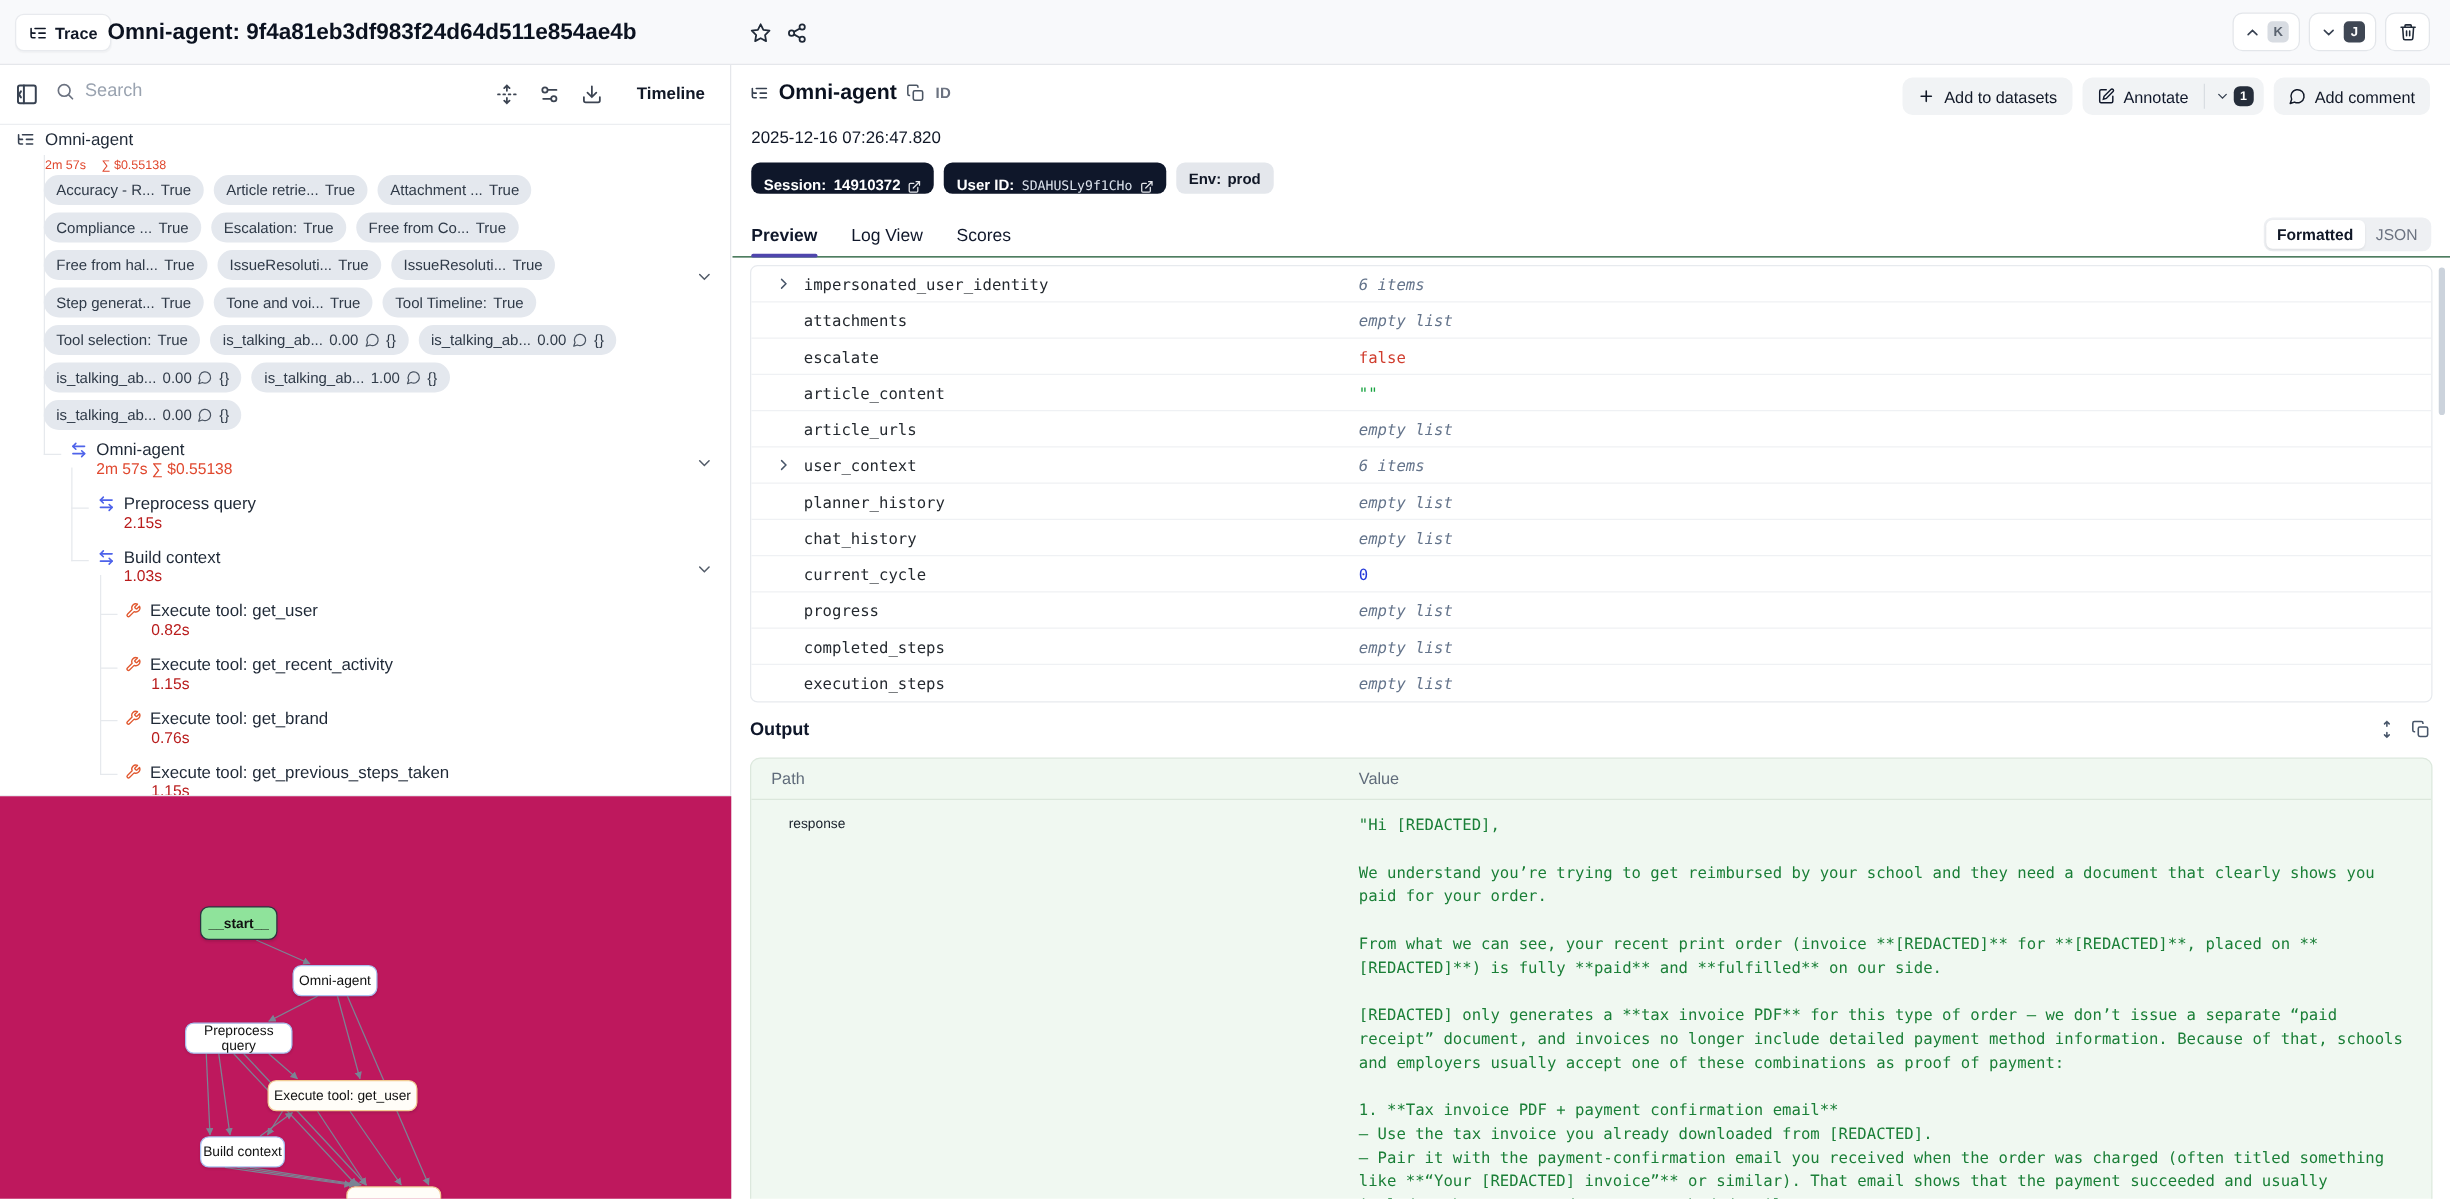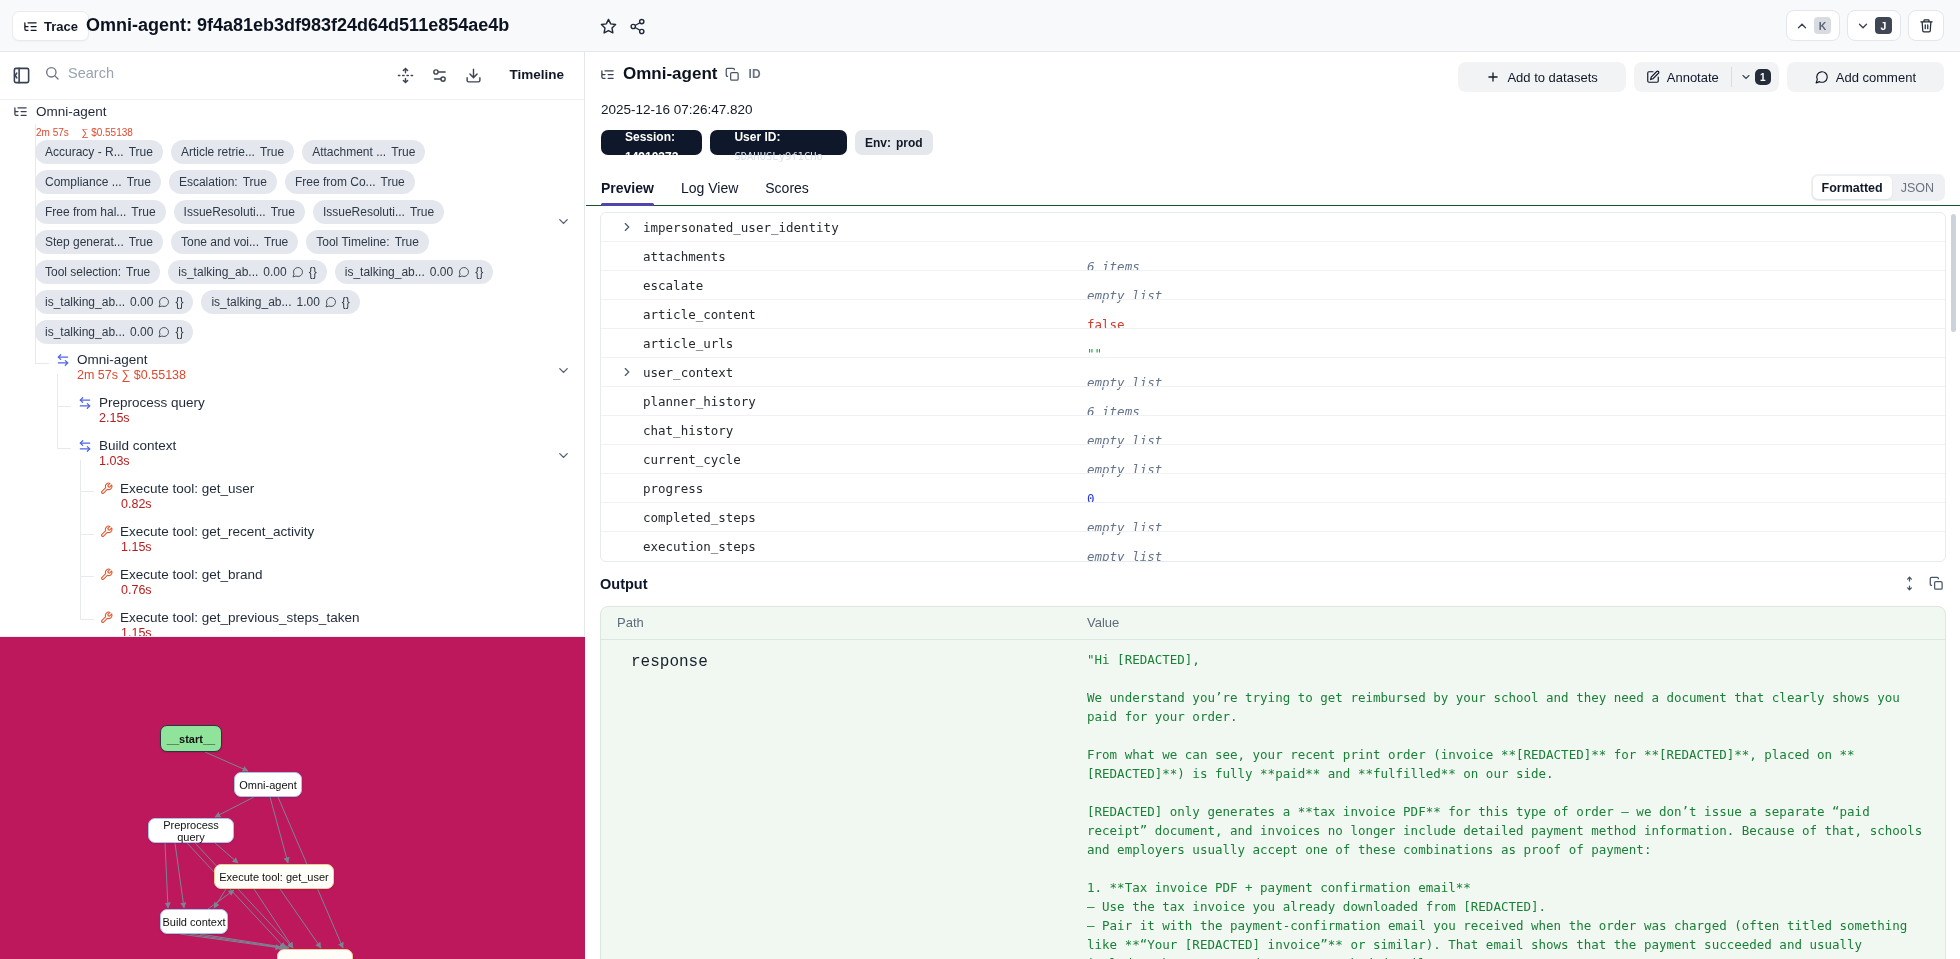--- a/index.html
+++ b/index.html
@@ -68,32 +68,32 @@
 
   
   .main { position:absolute; left:586px; top:52px; width:1374px; height:907px; background:#fff; }
   .main-head { position:relative; height:118px; }
   .mh-title-row { position:absolute; left:14px; top:12px; display:flex; align-items:center; gap:8px; }
   .mh-title { font-size:17px; font-weight:bold; color:#0b1220; }
   .mh-id { font-size:12px; font-weight:bold; color:#6b7280; letter-spacing:.3px; }
   .mh-ico { width:15px; height:15px; color:#4b5563; cursor:pointer; }
   .mh-actions { position:absolute; right:16px; top:10px; display:flex; gap:8px; align-items:center; }
   .act-btn { height:30px; background:#f1f3f5; border-radius:8px; display:flex; align-items:center;
-    gap:7px; padding:0 28px; font-size:13px; color:#111827; cursor:pointer; white-space:nowrap; }
+    gap:7px; padding:0 12px; font-size:13px; color:#111827; cursor:pointer; white-space:nowrap; }
   .act-btn svg { width:14px; height:14px; color:#111827; }
   .annotate-group { display:flex; height:30px; background:#f1f3f5; border-radius:8px; align-items:stretch; }
   .ann-main { display:flex; align-items:center; gap:7px; padding:0 12px; font-size:13px; cursor:pointer; }
   .ann-divider { width:1px; background:#d9dde2; margin:5px 0; }
   .ann-more { display:flex; align-items:center; gap:3px; padding:0 8px; cursor:pointer; }
   .ann-count { width:16px; height:16px; background:#252d3a; color:#fff; font-size:10px; font-weight:bold;
     border-radius:5px; display:flex; align-items:center; justify-content:center; }
   .mh-time { position:absolute; left:15px; top:50px; font-size:13.5px; color:#111827; }
   .mh-badges { position:absolute; left:15px; top:78px; display:flex; gap:8px; align-items:center; }
   .pill-dark { height:25px; background:#0f172a; border-radius:7px; color:#fff; display:flex;
-    align-items:flex-start; gap:6px; padding:0 24px; font-size:12px; font-weight:bold; cursor:pointer;flex-direction:column; }
+    align-items:flex-end; gap:6px; padding:0 10px; font-size:12px; font-weight:bold; cursor:pointer; }
   .pill-dark .mono-val { font-family:"DejaVu Sans Mono",monospace; font-weight:normal; font-size:10.5px; color:#dbe2ec; }
   .pill-dark svg { width:11px; height:11px; color:#e5e7eb; }
   .pill-light { height:25px; background:#e4e7ec; border-radius:7px; color:#111827; display:flex;
     align-items:center; gap:5px; padding:0 10px; font-size:12px; }
   .pill-light b { font-weight:bold; }
 
   .tabs-row { position:relative; height:36px; border-bottom:1px solid #14532d; }
   .tabs { position:absolute; left:15px; bottom:0; display:flex; gap:27px; }
   .tab { font-size:14px; color:#0f172a; padding-bottom:9px; cursor:pointer; position:relative; }
   .tab.active { font-weight:bold; }
@@ -104,39 +104,39 @@
   .fmt-opt.active { background:#fff; border-radius:5px; color:#111827; font-weight:bold; box-shadow:0 1px 2px rgba(0,0,0,.08); }
 
   .content { position:relative; height:753px; overflow:hidden; }
 
   .kv-table { position:relative; margin:6px 14px 0 14px; border:1px solid #e7eaee; border-radius:6px; overflow:hidden; }
   .kv-row { position:relative; height:29px; border-bottom:1px solid #eff1f4; font-size:12.5px;
     font-family:"DejaVu Sans Mono",monospace; cursor:default; }
   .kv-row:last-child { border-bottom:none; }
   .kv-chev { position:absolute; left:19px; top:7px; width:14px; height:14px; color:#475569; cursor:pointer; }
   .kv-key { position:absolute; left:42px; top:7px; color:#24292f; }
-  .kv-val { position:absolute; left:486px; top:7px;margin-top:39px; }
+  .kv-val { position:absolute; left:486px; top:7px; }
   .v-meta { color:#64748b; font-style:italic; }
   .v-bool { color:#d03d2e; }
   .v-str  { color:#17a33f; }
   .v-num  { color:#2438d9; }
   .scroll-thumb { position:absolute; right:4px; top:8px; width:5px; height:118px; border-radius:3px; background:#ccd3dc; }
 
   .out-head { position:relative; margin:13px 14px 0 14px; height:22px; }
   .out-title { font-size:14.5px; font-weight:bold; color:#0f172a; }
   .out-icons { position:absolute; right:2px; top:1px; display:flex; gap:12px; }
   .out-icons svg { width:15px; height:15px; color:#475569; cursor:pointer; }
 
   .out-table { margin:9px 14px 14px 14px; background:#f0f8f1; border:1px solid #dce8dd; border-radius:8px; overflow:hidden; }
   .out-cols { position:relative; height:33px; border-bottom:1px solid #dbe7dc; }
   .out-col { position:absolute; top:8px; font-size:13px; color:#5f6b7a; }
   .out-col.c0 { left:16px; } .out-col.c1 { left:486px; }
   .out-row { position:relative; min-height:420px; }
-  .out-path { position:absolute; left:30px; top:13px; font-size:16px; color:#18202b;
-    font-family:Liberation Mono, monospace; }
+  .out-path { position:absolute; left:30px; top:13px; font-size:11px; color:#18202b;
+    font-family:Liberation Sans, sans-serif; }
   .out-val { position:absolute; left:486px; right:18px; top:10px; font-size:12.5px; line-height:19px;
     color:#1a7f37; font-family:"DejaVu Sans Mono",monospace; white-space:pre-wrap; }
 </style>
 </head>
 <body>
 
 <div class="topbar">
   <div class="trace-pill">
     <svg width="15" height="15" viewBox="0 0 24 24" fill="none" stroke="currentColor" stroke-width="2" stroke-linecap="round">
         <path d="M21 12h-8M21 6H8M21 18h-8M3 6v4c0 1.1.9 2 2 2h3M3 10v6c0 1.1.9 2 2 2h3"></path>

